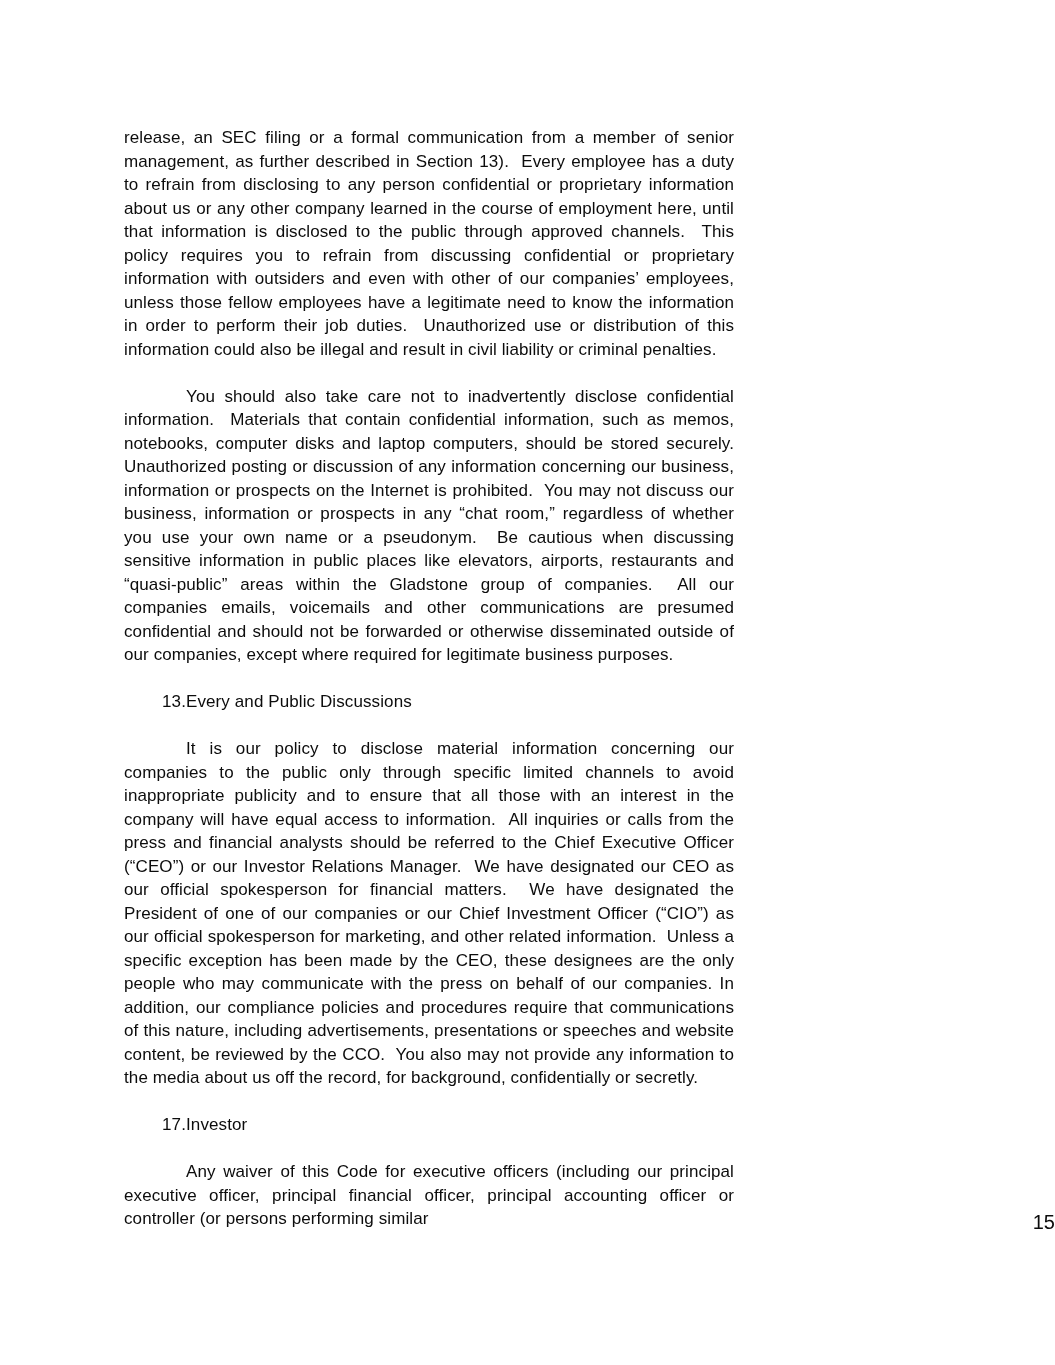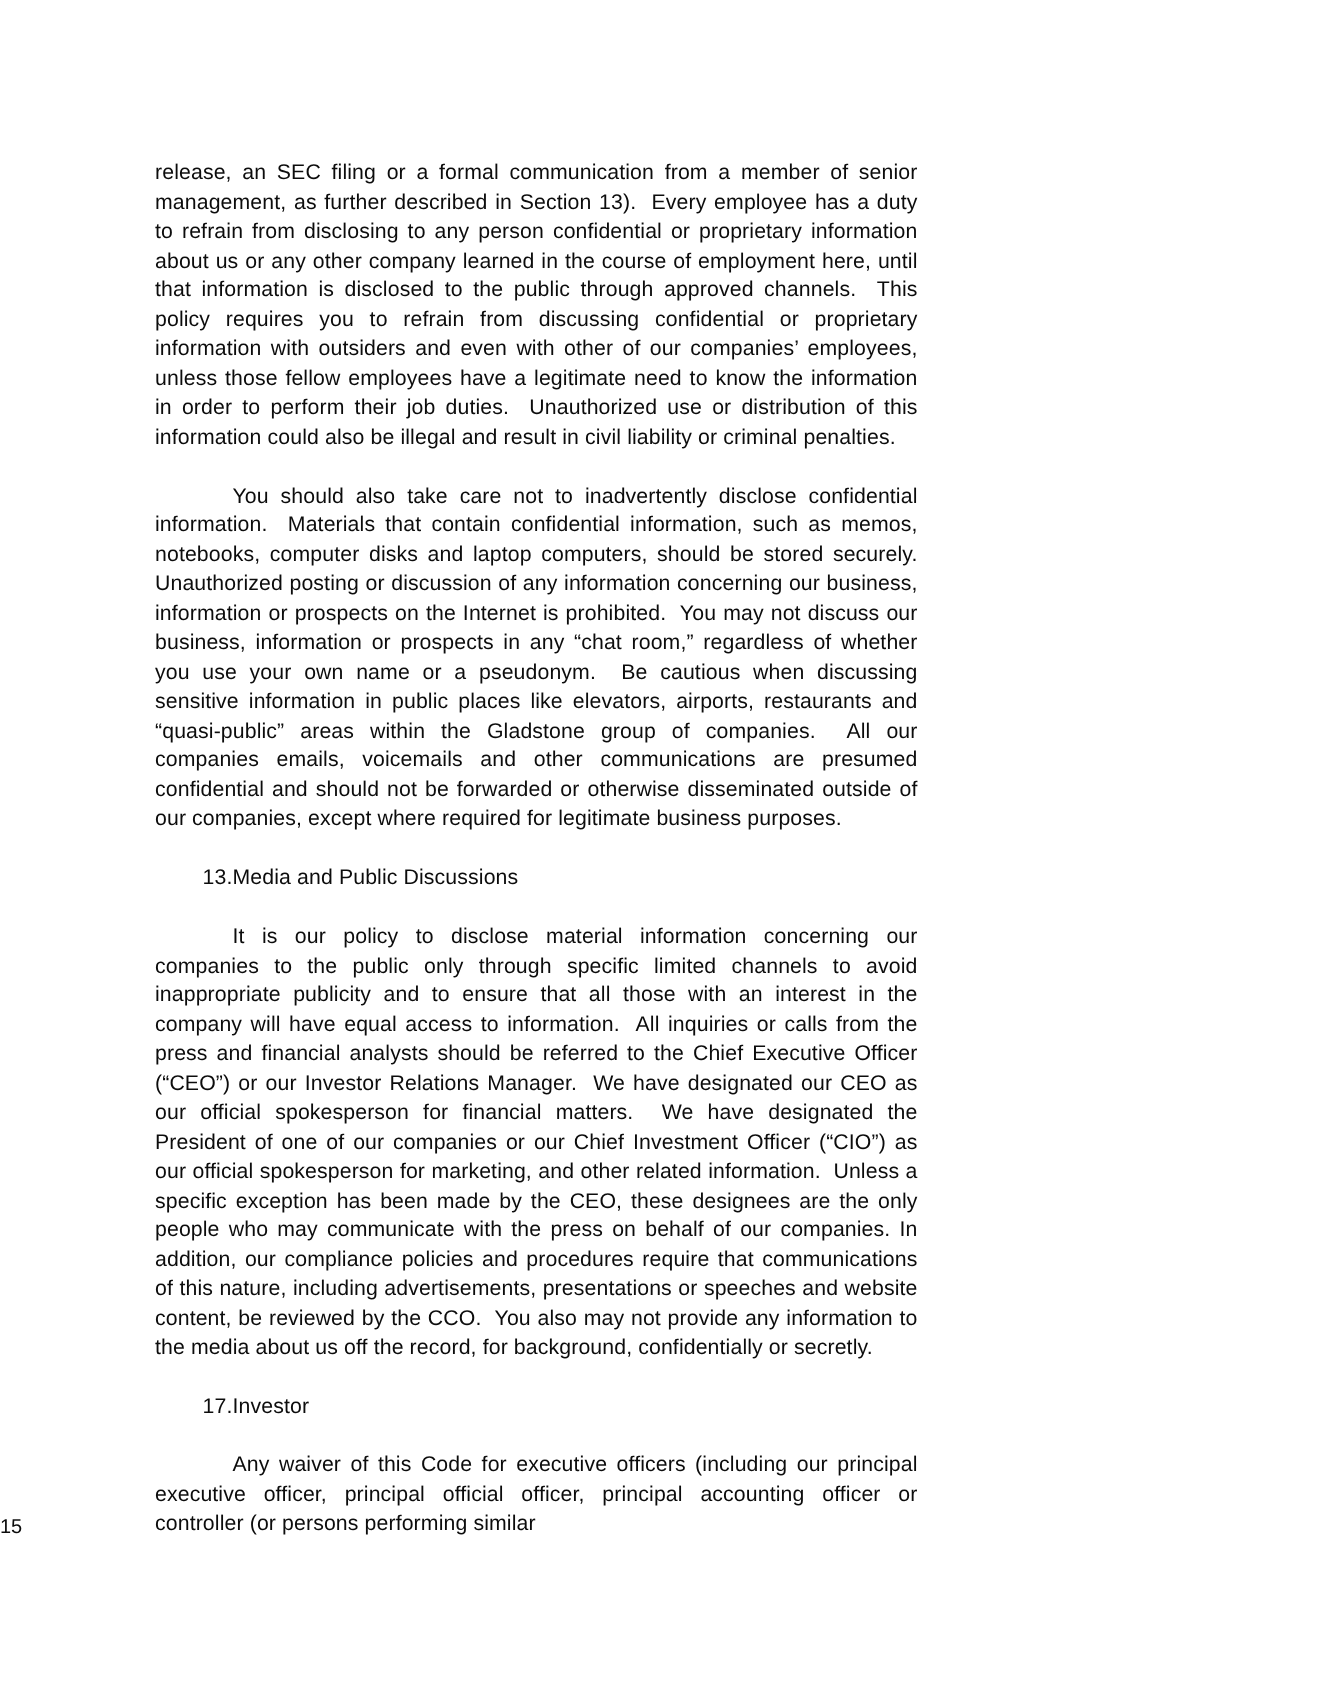--- a/index.html
+++ b/index.html
@@ -38,44 +38,44 @@
     display: inline-block;
     width: 62px;
     flex: 0 0 62px;
     text-align: right;
   }
   .page-number {
     position: absolute;
     top: 1212px;
     left: 0;
     width: 1055px;
-    text-align: left;
-    font-size: 16px;
+    text-align: right;
+    font-size: 20px;
     line-height: 20px;
   }
 </style>
 </head>
 <body>
 
 <div class="page">
 
   <p class="para">release, an SEC filing or a formal communication from a member of senior management, as further described in Section 13).  Every employee has a duty to refrain from disclosing to any person confidential or proprietary information about us or any other company learned in the course of employment here, until that information is disclosed to the public through approved channels.  This policy requires you to refrain from discussing confidential or proprietary information with outsiders and even with other of our companies’ employees, unless those fellow employees have a legitimate need to know the information in order to perform their job duties.  Unauthorized use or distribution of this information could also be illegal and result in civil liability or criminal penalties.</p>
 
   <p class="para indent">You should also take care not to inadvertently disclose confidential information.  Materials that contain confidential information, such as memos, notebooks, computer disks and laptop computers, should be stored securely.  Unauthorized posting or discussion of any information concerning our business, information or prospects on the Internet is prohibited.  You may not discuss our business, information or prospects in any “chat room,” regardless of whether you use your own name or a pseudonym.  Be cautious when discussing sensitive information in public places like elevators, airports, restaurants and “quasi-public” areas within the Gladstone group of companies.  All our companies emails, voicemails and other communications are presumed confidential and should not be forwarded or otherwise disseminated outside of our companies, except where required for legitimate business purposes.</p>
 
 
   <div class="heading">
     <span class="sec-num">13.</span>
-    <span class="sec-title">Media and Public Discussions</span>
+    <span class="sec-title">Every and Public Discussions</span>
   </div>
 
   <p class="para indent">It is our policy to disclose material information concerning our companies to the public only through specific limited channels to avoid inappropriate publicity and to ensure that all those with an interest in the company will have equal access to information.  All inquiries or calls from the press and financial analysts should be referred to the Chief Executive Officer (“CEO”) or our Investor Relations Manager.  We have designated our CEO as our official spokesperson for financial matters.  We have designated the President of one of our companies or our Chief Investment Officer (“CIO”) as our official spokesperson for marketing, and other related information.  Unless a specific exception has been made by the CEO, these designees are the only people who may communicate with the press on behalf of our companies. In addition, our compliance policies and procedures require that communications of this nature, including advertisements, presentations or speeches and website content, be reviewed by the CCO.  You also may not provide any information to the media about us off the record, for background, confidentially or secretly.</p>
 
   <div class="heading">
     <span class="sec-num">17.</span>
     <span class="sec-title">Investor</span>
   </div>
 
-  <p class="para indent">Any waiver of this Code for executive officers (including our principal executive officer, principal official officer, principal accounting officer or controller (or persons performing similar</p>
+  <p class="para indent">Any waiver of this Code for executive officers (including our principal executive officer, principal financial officer, principal accounting officer or controller (or persons performing similar</p>
 
   <div class="page-number">15</div>
 
 </div>
 
 </body></html>

